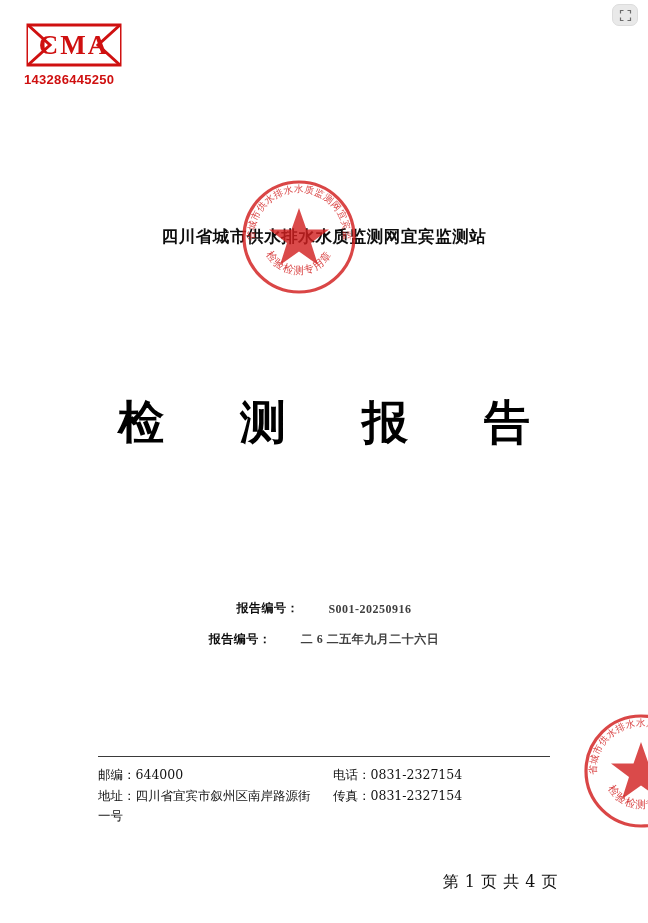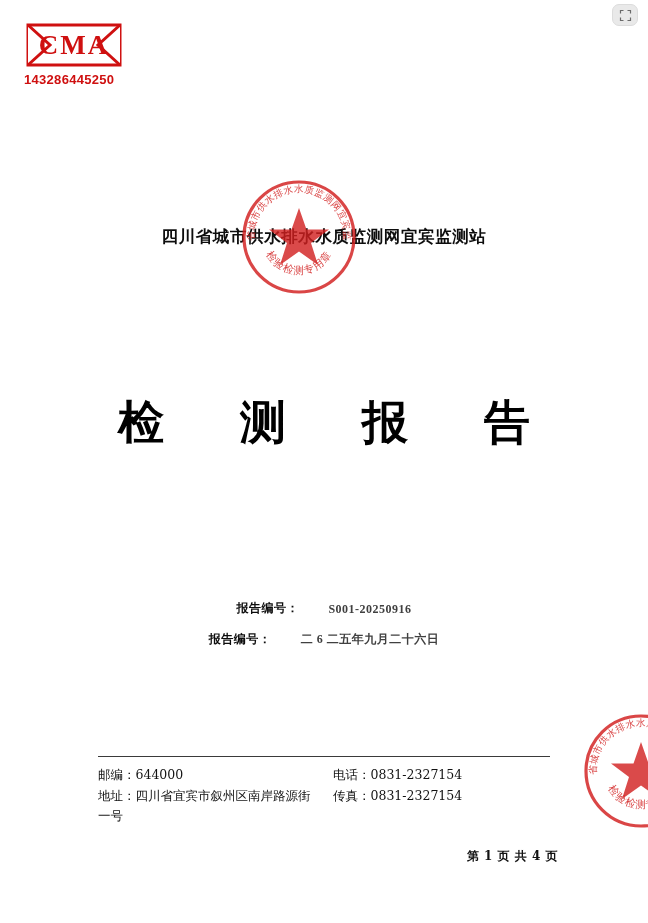--- a/index.html
+++ b/index.html
@@ -130,24 +130,24 @@
     font-family: "DejaVu Serif", serif;
     color: #121212;
     line-height: 1.65;
   }
   .footer-col { flex: 1 1 50%; }
   .footer-col.right { padding-left: 18px; }
 
   .page-num {
     position: absolute;
     right: 90px;
-    top: 848px;
-    font-size: 12px;
-    font-family: "DejaVu Serif", serif;
-    font-weight: 700;
+    top: 872px;
+    font-size: 16px;
+    font-family: "DejaVu Serif", serif;
+    font-weight: 400;
     letter-spacing: 0.5px;
     color: #111;
   }
 
   
   .seal {
     position: absolute;
     pointer-events: none;
   }
   .seal-top {

